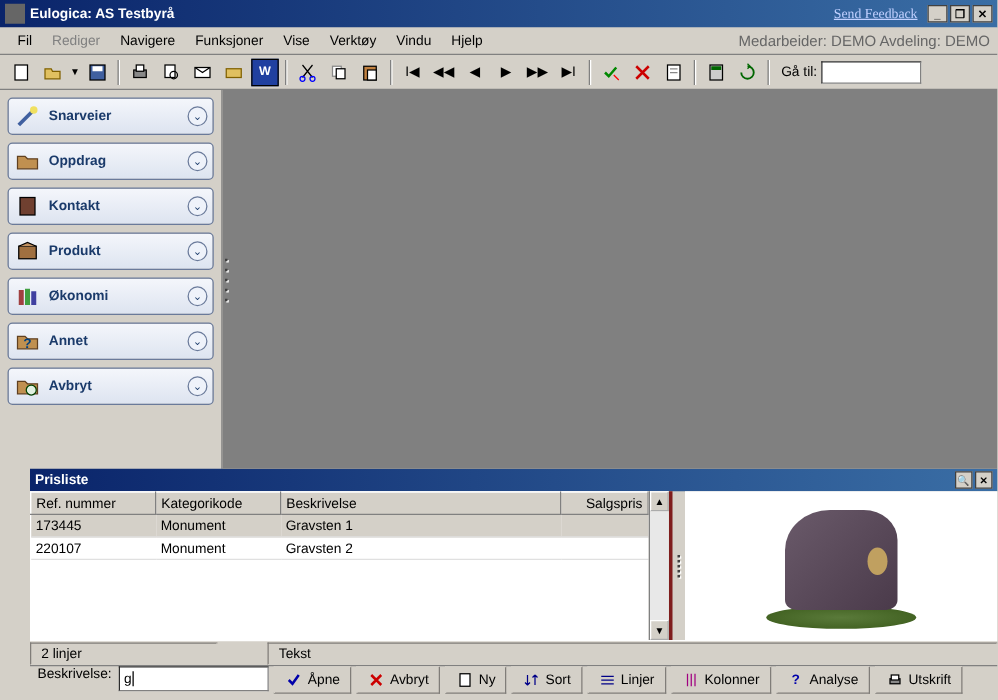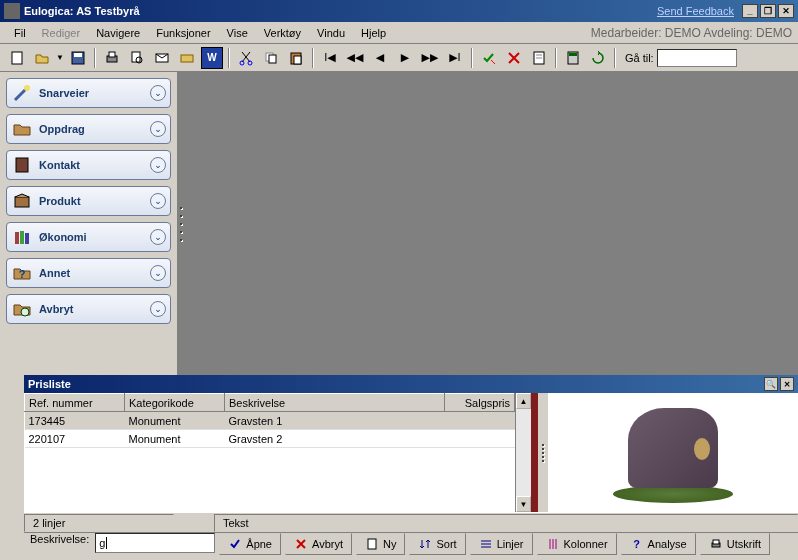--- a/index.html
+++ b/index.html
@@ -1,20 +1,20 @@
 <!DOCTYPE html>
 <html><head>
 <meta charset="utf-8">
 <style>
 * { margin:0; padding:0; box-sizing:border-box; font-family:Tahoma,Arial,sans-serif; font-size:11px; }
 body { background:#d4d0c8; width:798px; height:560px; overflow:hidden; }
 .titlebar { background:linear-gradient(to right,#0a246a,#3a6ea5); height:22px; display:flex; align-items:center; padding:0 4px; color:#fff; }
 .titlebar .icon { width:16px; height:16px; background:#666; margin-right:4px; }
 .titlebar .title { flex:1; font-weight:bold; }
-.titlebar .feedback { color:#c0d0ff; text-decoration:underline; margin-right:8px; cursor:pointer; }
+.titlebar .feedback { color:#c0d0ff; text-decoration:underline; margin-right:8px; cursor:pointer;font-family:Liberation Serif, serif; }
 .winbtns { display:flex; gap:2px; }
 .winbtn { width:16px; height:14px; background:#d4d0c8; border:1px solid #404040; display:flex; align-items:center; justify-content:center; font-size:9px; font-weight:bold; color:#000; cursor:pointer; }
 .menubar { background:#d4d0c8; height:22px; display:flex; align-items:center; padding:0 6px; border-bottom:1px solid #808080; }
 .menubar .mi { padding:2px 8px; cursor:pointer; }
 .menubar .mi.disabled { color:#808080; }
 .menubar .right { margin-left:auto; color:#666; font-size:12px; }
 .toolbar { background:#d4d0c8; height:28px; display:flex; align-items:center; padding:0 6px; gap:3px; border-bottom:1px solid #808080; }
 .tbtn { width:22px; height:22px; display:flex; align-items:center; justify-content:center; cursor:pointer; border:1px solid transparent; }
 .tsep { width:2px; height:20px; border-left:1px solid #808080; border-right:1px solid #fff; margin:0 2px; }
 .tlbl { margin-left:4px;text-align:right; }
@@ -26,21 +26,21 @@
 .sbitem .lbl { flex:1; font-weight:bold; color:#1a3a6a; }
 .sbitem .expand { width:16px; height:16px; border:1px solid #6a7a9a; border-radius:8px; display:flex; align-items:center; justify-content:center; font-size:9px; color:#1a3a6a; background:#eef2fa; }
 .workspace { flex:1; background:#808080; position:relative; }
 .ws-grip { position:absolute; left:0; top:50%; transform:translateY(-50%); width:6px; height:40px; display:flex; flex-direction:column; justify-content:space-around; align-items:center; }
 .ws-grip span { width:2px; height:2px; background:#404040; box-shadow:1px 1px 0 #fff; }
 .bottom-panel { height:185px; background:#d4d0c8; display:flex; flex-direction:column;margin-left:24px; }
 .bp-title { background:linear-gradient(to right,#0a246a,#3a6ea5); height:18px; color:#fff; display:flex; align-items:center; padding:0 4px; font-weight:bold; }
 .bp-title .spacer { flex:1; }
 .bp-title .btn { width:14px; height:14px; background:#d4d0c8; border:1px solid #404040; margin-left:2px; display:flex; align-items:center; justify-content:center; font-size:8px; color:#000; cursor:pointer; }
 .bp-content { flex:1; display:flex; min-height:0; }
-.bp-table-wrap { flex:1; display:flex; flex-direction:column; border-right:7px solid #7f1d1d; min-width:0; }
+.bp-table-wrap { flex:1; display:flex; flex-direction:column; border-right:3px solid #7f1d1d; min-width:0; }
 .bp-table { flex:1; display:flex; background:#fff; min-height:0; }
 .bp-grid { flex:1; overflow:hidden; }
 .bp-grid table { width:100%; border-collapse:collapse; }
 .bp-grid th { background:#d4d0c8; border:1px solid #808080; border-top:1px solid #fff; border-left:1px solid #fff; padding:2px 4px; text-align:left; font-weight:normal; height:18px; }
 .bp-grid th.rt { text-align:right; }
 .bp-grid td { padding:2px 4px; border-bottom:1px solid #e0e0e0; height:18px; }
 .bp-grid tr.sel td { background:#d4d0c8; }
 .bp-scroll { width:16px; background:#d4d0c8; border-left:1px solid #808080; display:flex; flex-direction:column; }
 .bp-scroll .sbtn { height:16px; border:1px outset #fff; display:flex; align-items:center; justify-content:center; font-size:8px; cursor:pointer; }
 .bp-scroll .strack { flex:1; background:#e8e8e8; }

